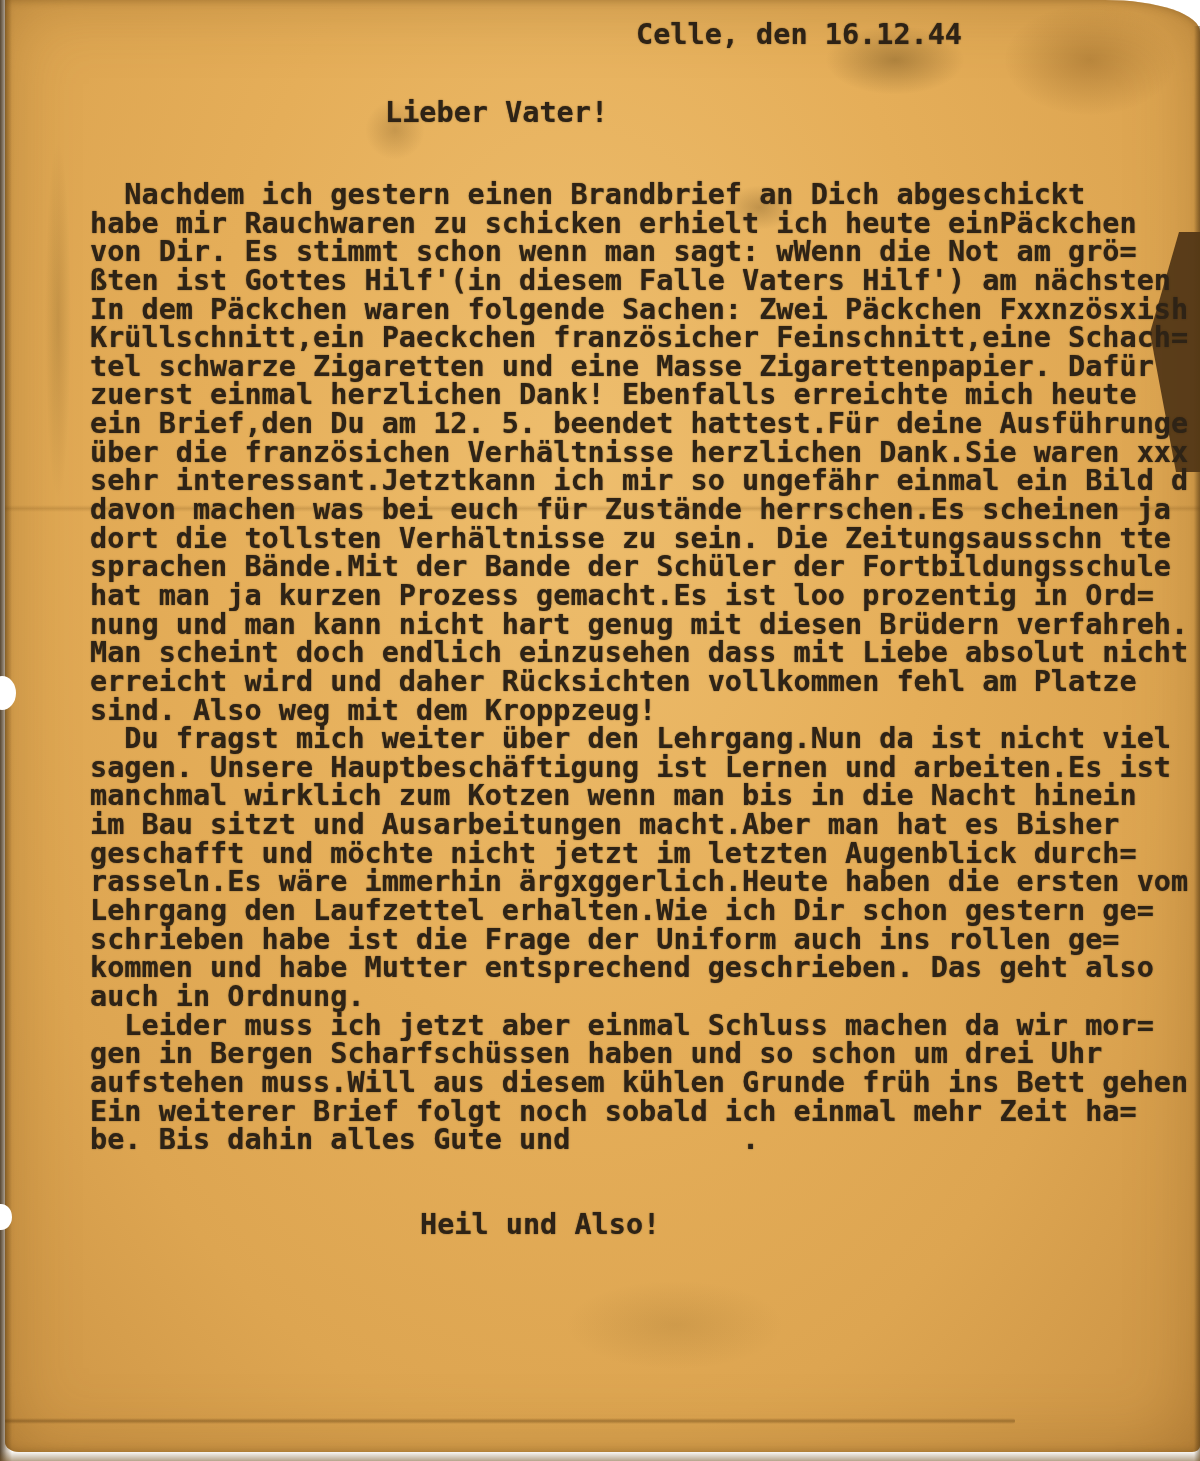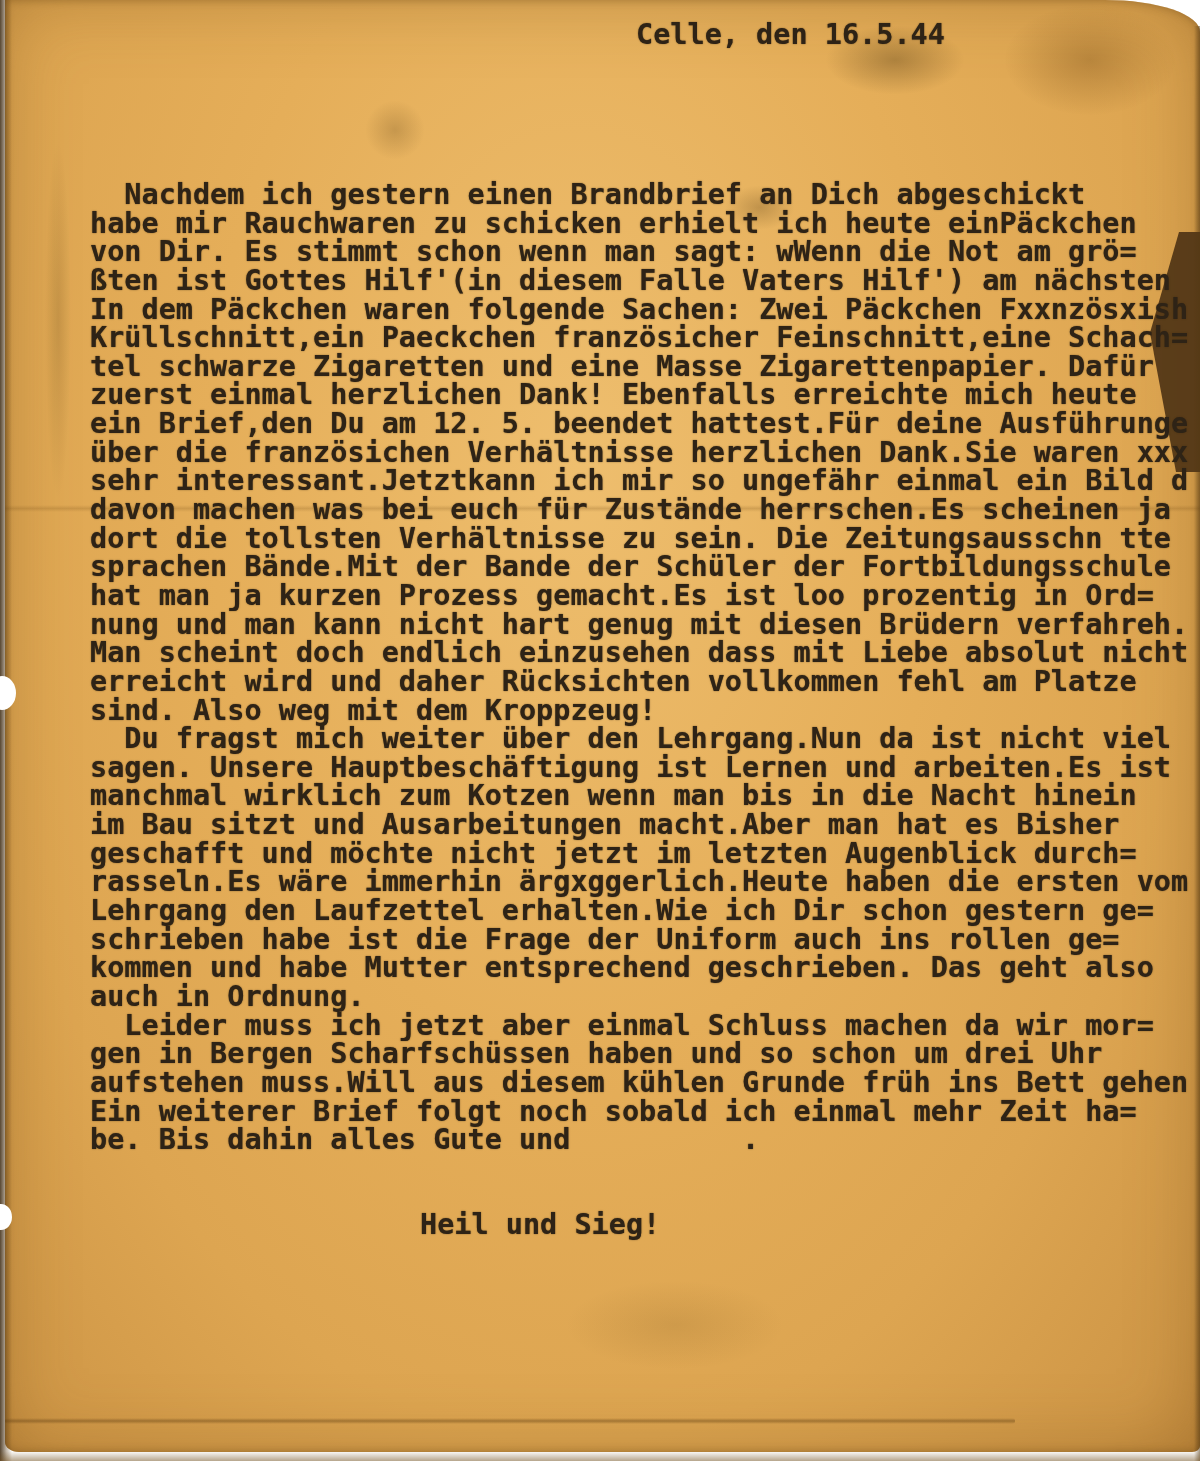--- a/index.html
+++ b/index.html
@@ -91,16 +91,17 @@
     <div class="crease crease-bottom"></div>
   </div>
 
   <div class="wedge-right"></div>
   <div class="edge-left"></div>
   <div class="edge-right"></div>
   <div class="edge-bottom"></div>
   <div class="notch notch-1"></div>
   <div class="notch notch-2"></div>
 
-  <div class="type dateline">Celle, den 16.5.44</div>
+  <div class="type dateline">Celle, den 16.12.44</div>
+  <div class="type salutation">Lieber Vater!</div>
   <div class="type body-block"><div class="line">  Nachdem ich gestern einen Brandbrief an Dich abgeschickt</div><div class="line">habe mir Rauchwaren zu schicken erhielt ich heute einPäckchen</div><div class="line">von Dir. Es stimmt schon wenn man sagt: wWenn die Not am grö=</div><div class="line">ßten ist Gottes Hilf'(in diesem Falle Vaters Hilf') am nächsten</div><div class="line">In dem Päckchen waren folgende Sachen: Zwei Päckchen Fxxnzösxish</div><div class="line">Krüllschnitt,ein Paeckchen französicher Feinschnitt,eine Schach=</div><div class="line">tel schwarze Zigaretten und eine Masse Zigarettenpapier. Dafür</div><div class="line">zuerst einmal herzlichen Dank! Ebenfalls erreichte mich heute</div><div class="line">ein Brief,den Du am 12. 5. beendet hattest.Für deine Ausführunge</div><div class="line">über die französichen Verhältnisse herzlichen Dank.Sie waren xxx</div><div class="line">sehr interessant.Jetztkann ich mir so ungefähr einmal ein Bild d</div><div class="line">davon machen was bei euch für Zustände herrschen.Es scheinen ja</div><div class="line">dort die tollsten Verhältnisse zu sein. Die Zeitungsausschn tte</div><div class="line">sprachen Bände.Mit der Bande der Schüler der Fortbildungsschule</div><div class="line">hat man ja kurzen Prozess gemacht.Es ist loo prozentig in Ord=</div><div class="line">nung und man kann nicht hart genug mit diesen Brüdern verfahreh.</div><div class="line">Man scheint doch endlich einzusehen dass mit Liebe absolut nicht</div><div class="line">erreicht wird und daher Rücksichten vollkommen fehl am Platze</div><div class="line">sind. Also weg mit dem Kroppzeug!</div><div class="line">  Du fragst mich weiter über den Lehrgang.Nun da ist nicht viel</div><div class="line">sagen. Unsere Hauptbeschäftigung ist Lernen und arbeiten.Es ist</div><div class="line">manchmal wirklich zum Kotzen wenn man bis in die Nacht hinein</div><div class="line">im Bau sitzt und Ausarbeitungen macht.Aber man hat es Bisher</div><div class="line">geschafft und möchte nicht jetzt im letzten Augenblick durch=</div><div class="line">rasseln.Es wäre immerhin ärgxggerlich.Heute haben die ersten vom</div><div class="line">Lehrgang den Laufzettel erhalten.Wie ich Dir schon gestern ge=</div><div class="line">schrieben habe ist die Frage der Uniform auch ins rollen ge=</div><div class="line">kommen und habe Mutter entsprechend geschrieben. Das geht also</div><div class="line">auch in Ordnung.</div><div class="line">  Leider muss ich jetzt aber einmal Schluss machen da wir mor=</div><div class="line">gen in Bergen Scharfschüssen haben und so schon um drei Uhr</div><div class="line">aufstehen muss.Will aus diesem kühlen Grunde früh ins Bett gehen</div><div class="line">Ein weiterer Brief folgt noch sobald ich einmal mehr Zeit ha=</div><div class="line">be. Bis dahin alles Gute und          .</div></div>
-  <div class="type closing">Heil und Sieg!</div>
+  <div class="type closing">Heil und Also!</div>
 </div>
 
 </body></html>

